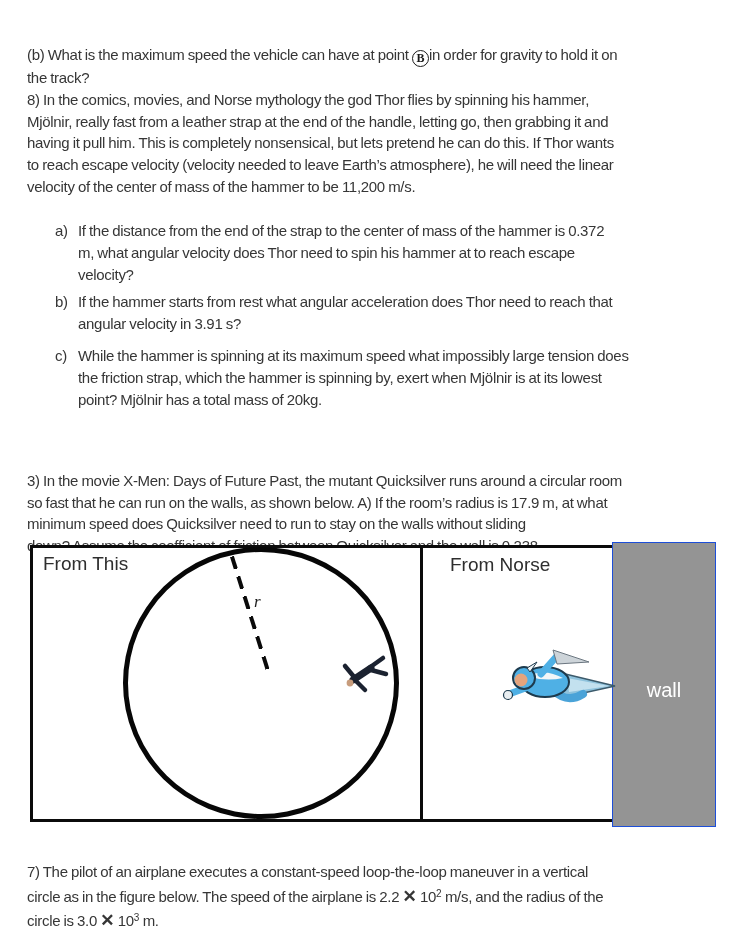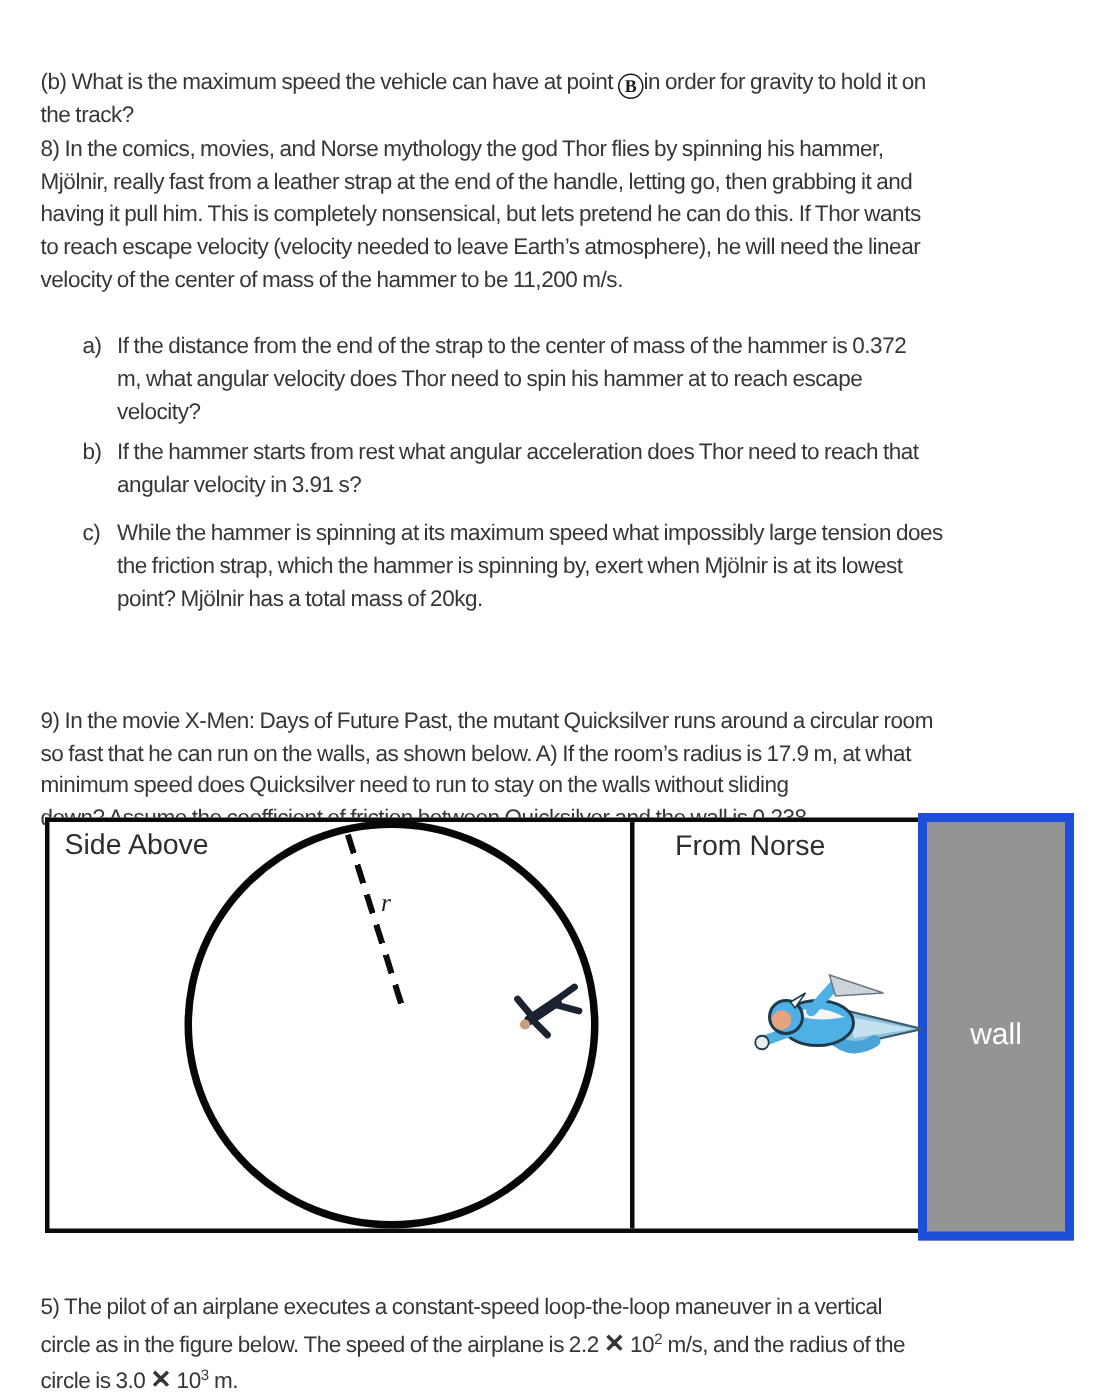--- a/index.html
+++ b/index.html
@@ -56,21 +56,21 @@
   .r-label{
     position:absolute;left:221px;top:44px;
     font-family:"Liberation Serif",serif;font-style:italic;
     font-size:17px;color:#1c1c1c;
   }
   .divider{
     position:absolute;left:387px;top:0;width:3px;height:271px;background:#0b0b0b;
   }
   .wall{
     position:absolute;left:579px;top:-6px;width:104px;height:285px;
-    background:#949494;border:6px solid #1d4ed8;box-sizing:border-box;
+    background:#949494;border:1px solid #1d4ed8;box-sizing:border-box;
     z-index:1;display:flex;align-items:center;justify-content:center;
   }
   .wall-label{
     font-size:20px;color:#ffffff;letter-spacing:0;word-spacing:0;
     margin-top:12px;
   }
   .qs-top{position:absolute;left:308px;top:104px;width:50px;height:42px;}
   .qs-side{position:absolute;left:464px;top:94px;width:122px;height:80px;z-index:2;}
 </style>
 </head>
@@ -101,28 +101,28 @@
 angular velocity in 3.91 s?</span>
 </div>
 <div class="list-item" style="top:345px">
   <span class="list-marker">c)</span>
   <span class="list-text">While the hammer is spinning at its maximum speed what impossibly large tension does
 the friction strap, which the hammer is spinning by, exert when Mjölnir is at its lowest
 point?  Mjölnir has a total mass of 20kg.</span>
 </div>
 
 <div class="para" style="top:448px">
-  <span>9) In the movie </span><span class="italic">X-Men: Days of Future Past</span><span>, the mutant Quicksilver runs around a circular room
+  <span>3) In the movie </span><span class="italic">X-Men: Days of Future Past</span><span>, the mutant Quicksilver runs around a circular room
 so fast that he can run on the walls, as shown below.  A) If the room’s radius is 17.9 m, at what
 minimum speed does Quicksilver need to run to stay on the walls without sliding
 down?  Assume the coefficient of friction between Quicksilver and the wall is 0.238.</span>
 </div>
 
 <div class="figure">
-  <div class="panel-label from-above-label">Side Above</div>
+  <div class="panel-label from-above-label">From This</div>
 
   <div class="room-circle"></div>
   <div class="radius-line"></div>
   <div class="r-label">r</div>
 
   <svg class="qs-top" viewBox="0 0 50 42">
     <g stroke="#1b2230" fill="none" stroke-linecap="round">
       <path d="M12 28 L30 16" stroke-width="7"></path>
       <path d="M28 16 L42 6" stroke-width="4.5"></path>
       <path d="M30 18 L45 22" stroke-width="4.5"></path>
@@ -150,16 +150,16 @@
     <polygon points="56,8 92,20 60,22" fill="#cdd4d9" stroke="#6b7680" stroke-width="1"></polygon>
     <path d="M34 44 L12 52" stroke="#4fb0e5" stroke-width="7" stroke-linecap="round"></path>
     <circle cx="11" cy="53" r="4.5" fill="#e9eef1" stroke="#1d3a4d" stroke-width="1.2"></circle>
     <circle cx="27" cy="36" r="11" fill="#4fb0e5" stroke="#1d3a4d" stroke-width="2"></circle>
     <circle cx="24" cy="38" r="6.5" fill="#e5a47d"></circle>
     <path d="M30 26 L40 20 L33 30 Z" fill="#f2f6f8" stroke="#1d3a4d" stroke-width="1"></path>
   </svg>
 </div>
 
 <div class="para" style="top:839px">
-  <span>5) The pilot of an airplane executes a constant-speed loop-the-loop maneuver in a vertical
+  <span>7) The pilot of an airplane executes a constant-speed loop-the-loop maneuver in a vertical
 circle as in the figure below. The speed of the airplane is 2.2 </span><span class="times">✕</span> <span>10</span><span class="sup">2</span><span> m/s, and the radius of the
 circle is 3.0 </span><span class="times">✕</span> <span>10</span><span class="sup">3</span><span> m.</span>
 </div>
 
 </body></html>

